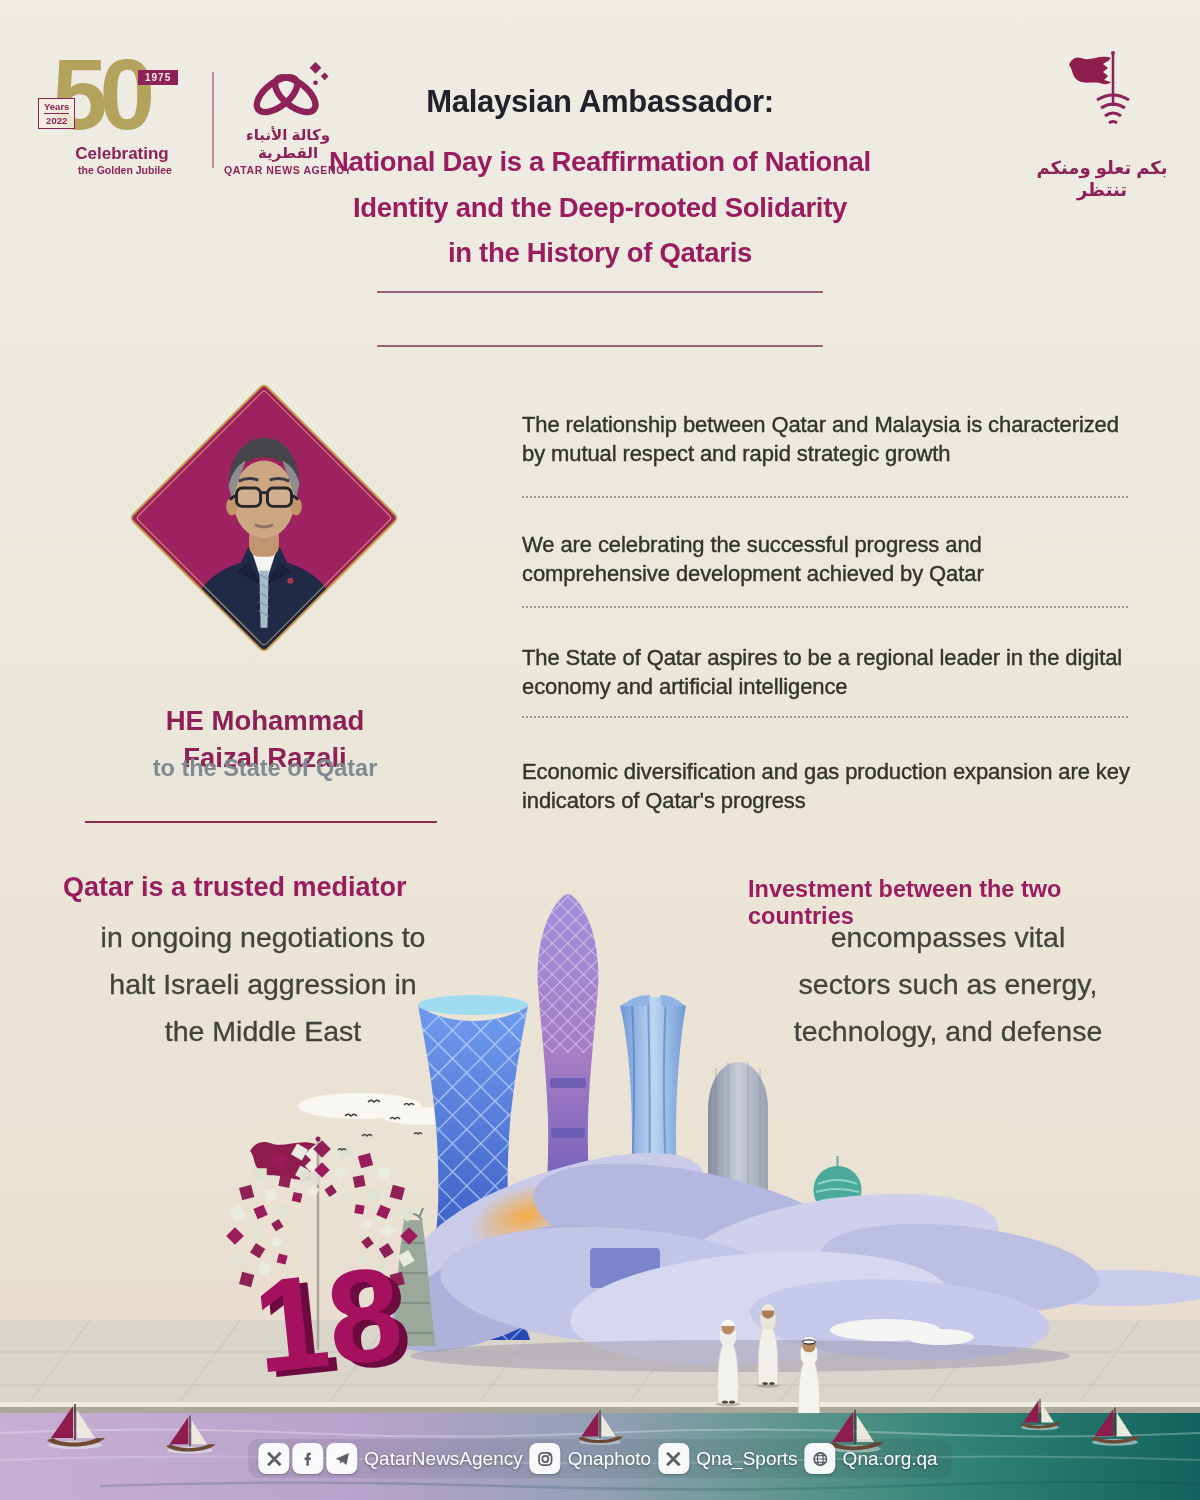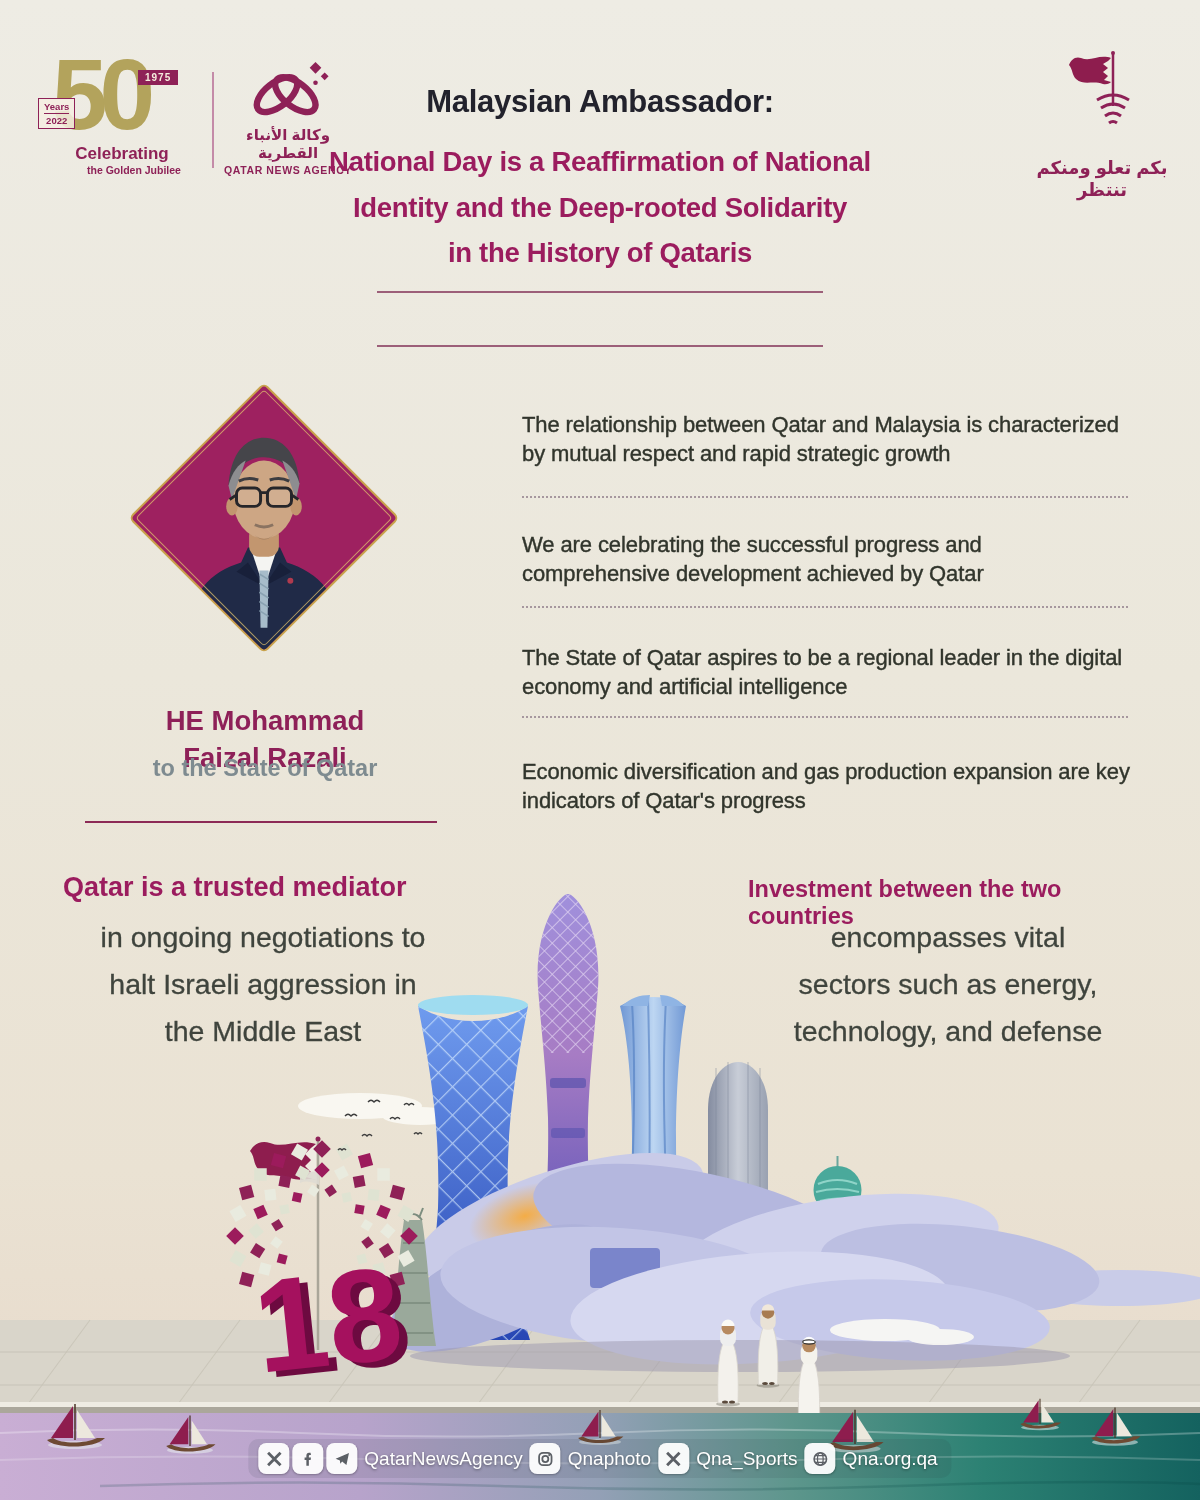--- a/index.html
+++ b/index.html
@@ -13,21 +13,21 @@
   .jubilee{left:42px;top:58px;width:160px;height:130px;}
   .jub-50{position:absolute;left:10px;top:-14px;font-size:100px;line-height:100px;font-weight:bold;
     letter-spacing:-8px;color:#b3a35c;}
   .jub-1975{position:absolute;left:96px;top:12px;background:#8e2157;color:#f6eede;font-size:10px;
     font-weight:bold;padding:2px 7px;letter-spacing:1px;}
   .jub-years{position:absolute;left:-4px;top:40px;border:1.5px solid #8e2157;background:rgba(244,238,226,.85);
     color:#8e2157;font-size:9.5px;font-weight:bold;text-align:center;padding:2px 5px;line-height:11px;}
   .jub-years .bar{display:block;height:1px;background:#8e2157;margin:1px 0;}
   .jub-cap1{position:absolute;left:0px;top:86px;width:160px;text-align:center;color:#8e2157;
     font-size:17px;font-weight:bold;}
-  .jub-cap2{position:absolute;left:12px;top:106px;width:160px;text-align:center;color:#8e2157;
+  .jub-cap2{position:absolute;left:3px;top:106px;width:160px;text-align:center;color:#8e2157;
     font-size:10.5px;font-weight:bold;}
   .vdiv{left:212px;top:72px;width:1.5px;height:96px;background:#c48ba8;}
   
   .qna{left:224px;top:58px;width:128px;text-align:center;color:#8e2157;}
   .qna .swirl{display:block;margin:0 auto;}
   .qna-ar{font-size:15px;font-weight:bold;margin-top:2px;direction:rtl;}
   .qna-en{font-size:10.5px;font-weight:bold;letter-spacing:.6px;margin-top:2px;}
   
   .qnd{left:1022px;top:48px;width:160px;text-align:center;color:#8e2157;}
   .qnd-ar{font-size:18px;font-weight:bold;direction:rtl;margin-top:13px;}

